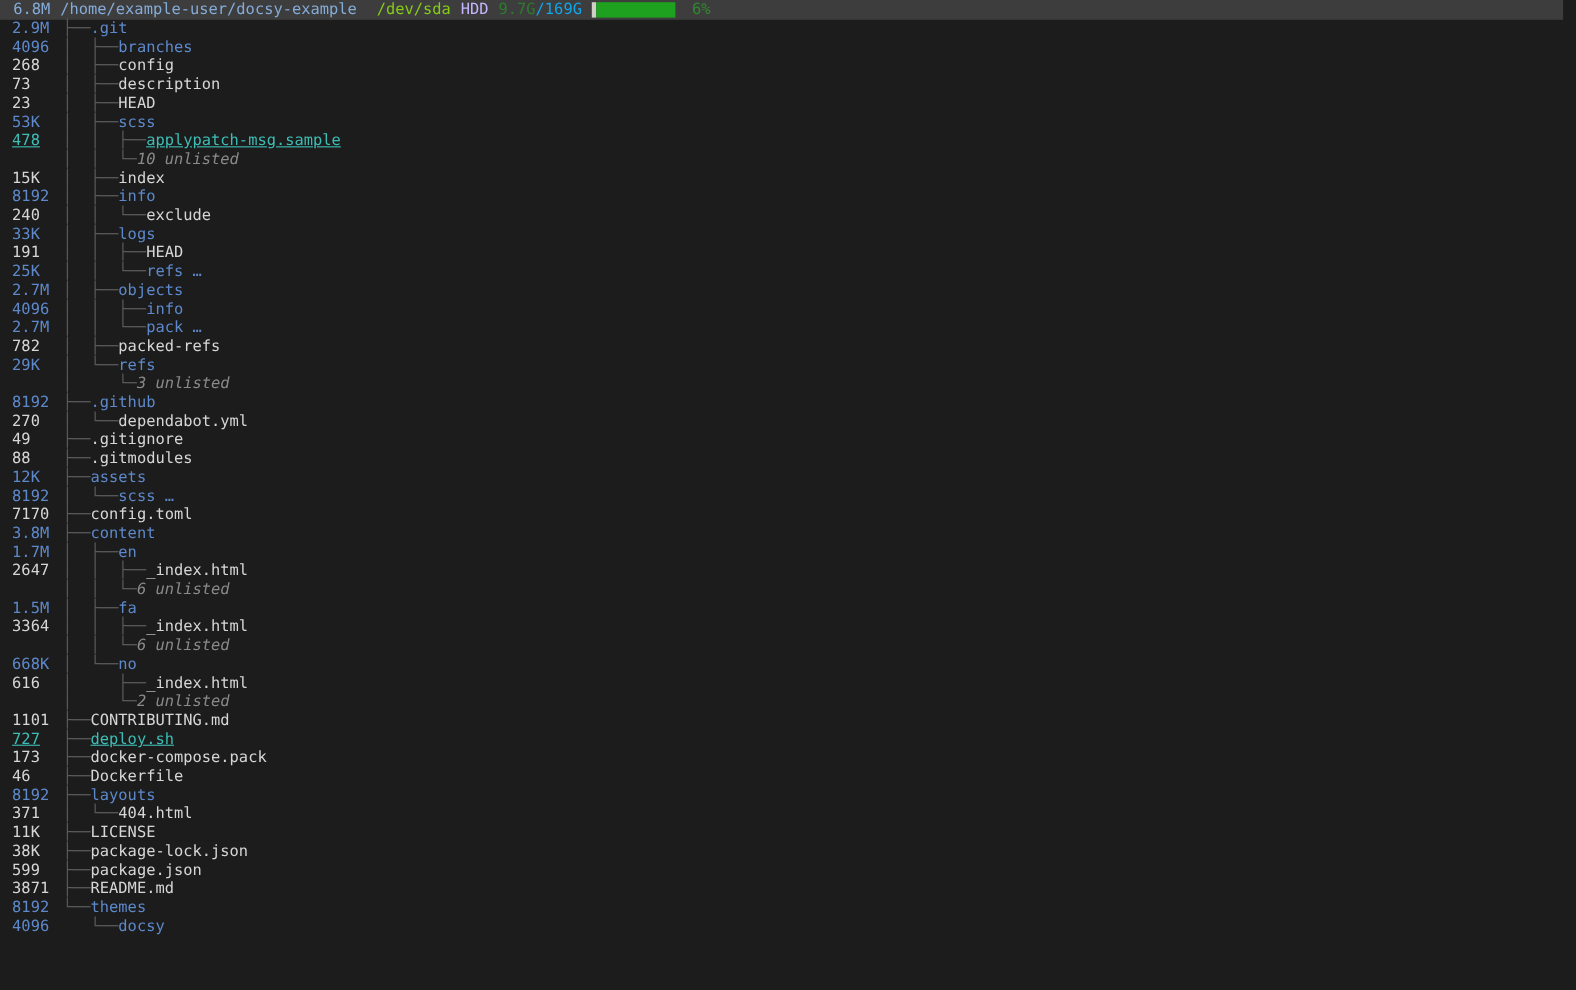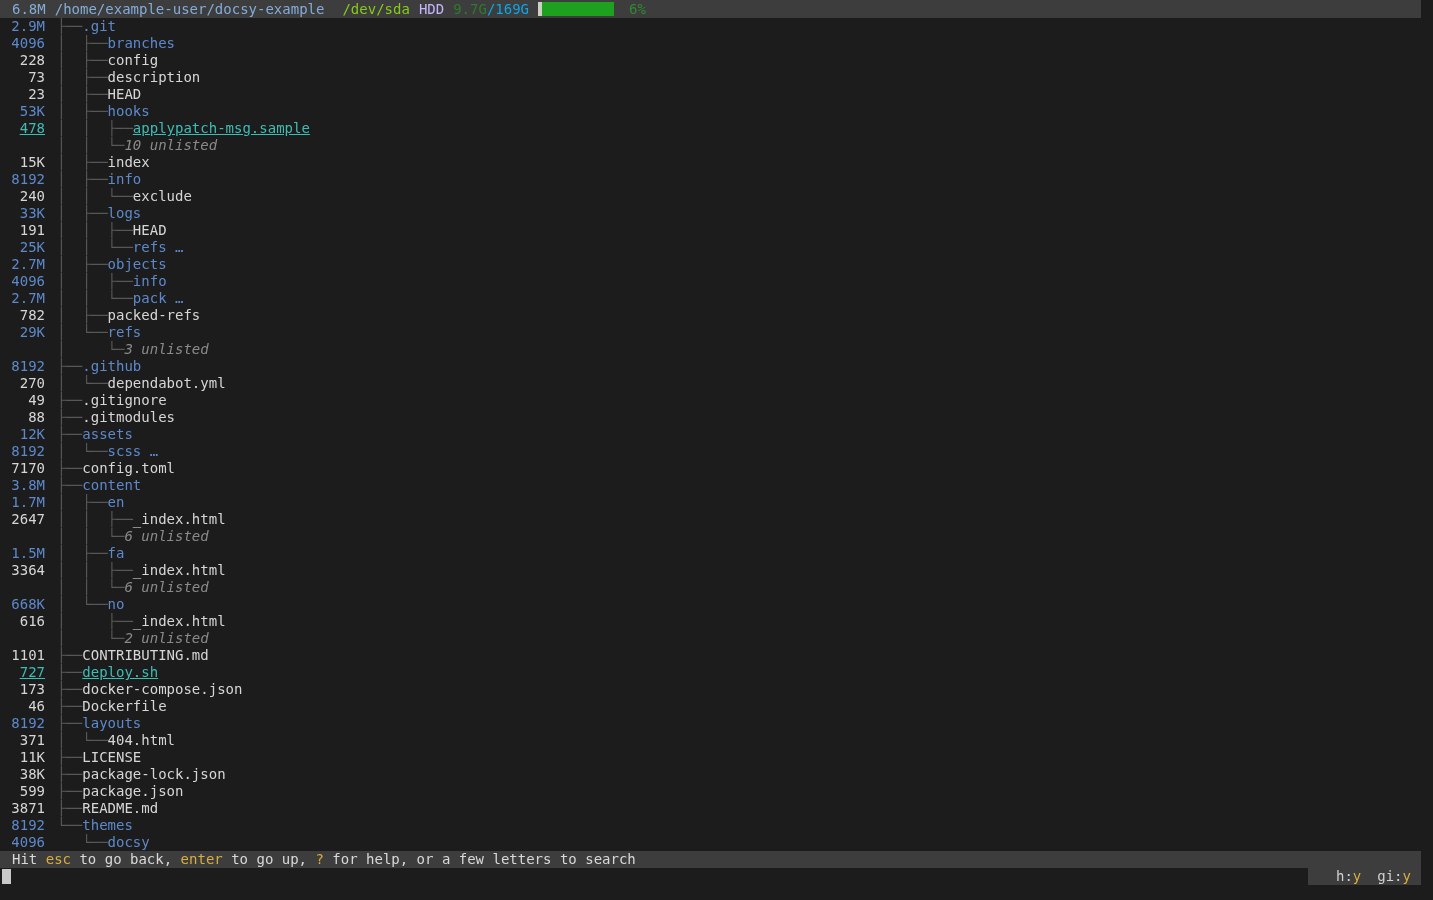--- a/index.html
+++ b/index.html
@@ -17,21 +17,21 @@
   .hused { margin-left:9px;  color:var(--dim-green); }
   .htotal{ color:#0ea5e9; }
   .bar   { margin-left:9px; display:flex; height:14px; }
   .bar-fill { width:4px;  background:#cfcfc6; }
   .bar-free { width:72px; background:var(--bar-green); }
   .hpct  { margin-left:15px; color:var(--pct-green); }
 
   
   .tree { position:absolute; left:0; top:18px; width:1421px; }
   .row  { height:17px; line-height:17px; display:flex; white-space:pre; }
-  .size { flex:none; width:34px; margin-left:11px; text-align:right; }
+  .size { flex:none; width:34px; margin-left:11px; text-align:left; }
   .tlines { margin-left:12px; color:#5a5a5a; }
   .dir  { color:var(--dir-color); }
   .file { color:#d6d6d6; }
   .exe  { color:var(--exe-color);text-decoration:underline; }
   .unlisted { color:#8a8a8a; font-style:italic; }
 
   
   .status { position:absolute; left:0; top:851px; width:1421px; height:17px; background:#3d3d3d;
     line-height:17px; padding-left:12px; white-space:pre; color:#d8d8d8; }
   .key { color:var(--key-color); }
@@ -54,24 +54,24 @@
     <span class="htype">HDD</span>
     <span class="hused">9.7G</span>
     <span class="htotal">/169G</span>
     <span class="bar"><span class="bar-fill"></span><span class="bar-free"></span></span>
     <span class="hpct">6%</span>
   </div>
 
   <div class="tree" id="tree">
       <div class="row"><span class="size dir">2.9M</span><span class="tlines">├──</span><span class="dir">.git</span></div>
       <div class="row"><span class="size dir">4096</span><span class="tlines">│  ├──</span><span class="dir">branches</span></div>
-      <div class="row"><span class="size file">228</span><span class="tlines">│  ├──</span><span class="file">config</span></div>
+      <div class="row"><span class="size file">268</span><span class="tlines">│  ├──</span><span class="file">config</span></div>
       <div class="row"><span class="size file">73</span><span class="tlines">│  ├──</span><span class="file">description</span></div>
       <div class="row"><span class="size file">23</span><span class="tlines">│  ├──</span><span class="file">HEAD</span></div>
-      <div class="row"><span class="size dir">53K</span><span class="tlines">│  ├──</span><span class="dir">hooks</span></div>
+      <div class="row"><span class="size dir">53K</span><span class="tlines">│  ├──</span><span class="dir">scss</span></div>
       <div class="row"><span class="size exe">478</span><span class="tlines">│  │  ├──</span><span class="exe">applypatch-msg.sample</span></div>
       <div class="row"><span class="size unlisted"></span><span class="tlines">│  │  └─</span><span class="unlisted">10 unlisted</span></div>
       <div class="row"><span class="size file">15K</span><span class="tlines">│  ├──</span><span class="file">index</span></div>
       <div class="row"><span class="size dir">8192</span><span class="tlines">│  ├──</span><span class="dir">info</span></div>
       <div class="row"><span class="size file">240</span><span class="tlines">│  │  └──</span><span class="file">exclude</span></div>
       <div class="row"><span class="size dir">33K</span><span class="tlines">│  ├──</span><span class="dir">logs</span></div>
       <div class="row"><span class="size file">191</span><span class="tlines">│  │  ├──</span><span class="file">HEAD</span></div>
       <div class="row"><span class="size dir">25K</span><span class="tlines">│  │  └──</span><span class="dir">refs …</span></div>
       <div class="row"><span class="size dir">2.7M</span><span class="tlines">│  ├──</span><span class="dir">objects</span></div>
       <div class="row"><span class="size dir">4096</span><span class="tlines">│  │  ├──</span><span class="dir">info</span></div>
@@ -91,32 +91,27 @@
       <div class="row"><span class="size file">2647</span><span class="tlines">│  │  ├──</span><span class="file">_index.html</span></div>
       <div class="row"><span class="size unlisted"></span><span class="tlines">│  │  └─</span><span class="unlisted">6 unlisted</span></div>
       <div class="row"><span class="size dir">1.5M</span><span class="tlines">│  ├──</span><span class="dir">fa</span></div>
       <div class="row"><span class="size file">3364</span><span class="tlines">│  │  ├──</span><span class="file">_index.html</span></div>
       <div class="row"><span class="size unlisted"></span><span class="tlines">│  │  └─</span><span class="unlisted">6 unlisted</span></div>
       <div class="row"><span class="size dir">668K</span><span class="tlines">│  └──</span><span class="dir">no</span></div>
       <div class="row"><span class="size file">616</span><span class="tlines">│     ├──</span><span class="file">_index.html</span></div>
       <div class="row"><span class="size unlisted"></span><span class="tlines">│     └─</span><span class="unlisted">2 unlisted</span></div>
       <div class="row"><span class="size file">1101</span><span class="tlines">├──</span><span class="file">CONTRIBUTING.md</span></div>
       <div class="row"><span class="size exe">727</span><span class="tlines">├──</span><span class="exe">deploy.sh</span></div>
-      <div class="row"><span class="size file">173</span><span class="tlines">├──</span><span class="file">docker-compose.json</span></div>
+      <div class="row"><span class="size file">173</span><span class="tlines">├──</span><span class="file">docker-compose.pack</span></div>
       <div class="row"><span class="size file">46</span><span class="tlines">├──</span><span class="file">Dockerfile</span></div>
       <div class="row"><span class="size dir">8192</span><span class="tlines">├──</span><span class="dir">layouts</span></div>
       <div class="row"><span class="size file">371</span><span class="tlines">│  └──</span><span class="file">404.html</span></div>
       <div class="row"><span class="size file">11K</span><span class="tlines">├──</span><span class="file">LICENSE</span></div>
       <div class="row"><span class="size file">38K</span><span class="tlines">├──</span><span class="file">package-lock.json</span></div>
       <div class="row"><span class="size file">599</span><span class="tlines">├──</span><span class="file">package.json</span></div>
       <div class="row"><span class="size file">3871</span><span class="tlines">├──</span><span class="file">README.md</span></div>
       <div class="row"><span class="size dir">8192</span><span class="tlines">└──</span><span class="dir">themes</span></div>
       <div class="row"><span class="size dir">4096</span><span class="tlines">   └──</span><span class="dir">docsy</span></div>
     </div>
 
-  <div class="status" id="status"><span>Hit </span><span class="key">esc</span><span> to go back, </span><span class="key">enter</span><span> to go up, </span><span class="key">?</span><span> for help, or a few letters to search</span></div>
 
-  <div class="input-row">
-    <span class="cursor"></span>
-    <span class="flags" id="flags"><span class="flag"><span>h:</span><span class="key">y</span></span><span class="flag"><span>gi:</span><span class="key">y</span></span></span>
-  </div>
 
 </div>
 
 </body></html>

